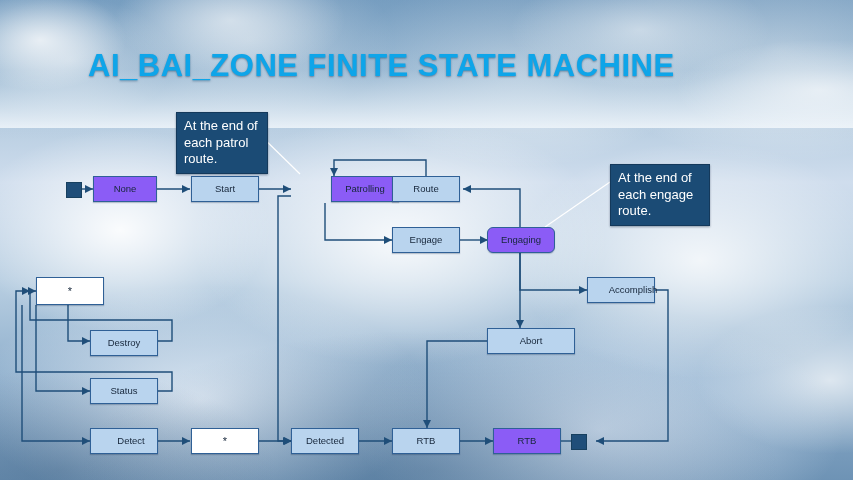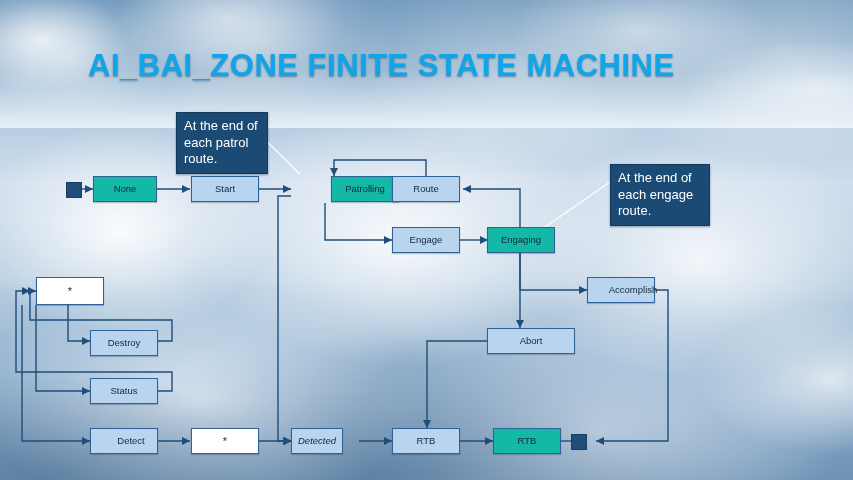--- a/index.html
+++ b/index.html
@@ -96,21 +96,21 @@
     color: #16263a;
     line-height: 1.1;
     text-align: center;
     box-shadow: 0 1px 1px rgba(20,45,75,.25);
   }
   .node.blue {
     background: #b9d4ee;
     border-color: #2f6096;
   }
   .node.white {
-    background: #14b8a6;
+    background: #8b5cf6;
     border-color: #2f6096;
   }
   .node.star {
     background: #ffffff;
     border-color: #2f6096;
     font-size: 11px;
   }
 
   .terminator {
     position: absolute;
@@ -223,21 +223,21 @@
     </div>
 
     <div class="node blue" style="left:392px; top:176px; width:68px; height:26px;">
       <span>Route</span>
     </div>
 
     <div class="node blue" style="left:392px; top:227px; width:68px; height:26px;">
       <span>Engage</span>
     </div>
 
-    <div class="node white" style="left:487px; top:227px; width:68px; height:26px;">
+    <div class="node white" style="left:487px; top:227px; width:68px; height:26px;border-radius:6px;">
       <span>Engaging</span>
     </div>
 
     <div class="node blue" style="left:587px; top:277px; width:68px; height:26px;padding-left:24px;">
       <span>Accomplish</span>
     </div>
 
     <div class="node blue" style="left:487px; top:328px; width:88px; height:26px;text-align:center;">
       <span>Abort</span>
     </div>
@@ -255,21 +255,21 @@
     </div>
 
     <div class="node blue" style="left:90px; top:428px; width:68px; height:26px;padding-left:14px;">
       <span>Detect</span>
     </div>
 
     <div class="node star" style="left:191px; top:428px; width:68px; height:26px;">
       <span>*</span>
     </div>
 
-    <div class="node blue" style="left:291px; top:428px; width:52px; height:26px;font-style:italic;">
+    <div class="node blue" style="left:291px; top:428px; width:68px; height:26px;">
       <span>Detected</span>
     </div>
 
     <div class="node blue" style="left:392px; top:428px; width:68px; height:26px;">
       <span>RTB</span>
     </div>
 
     <div class="node white" style="left:493px; top:428px; width:68px; height:26px;">
       <span>RTB</span>
     </div>

